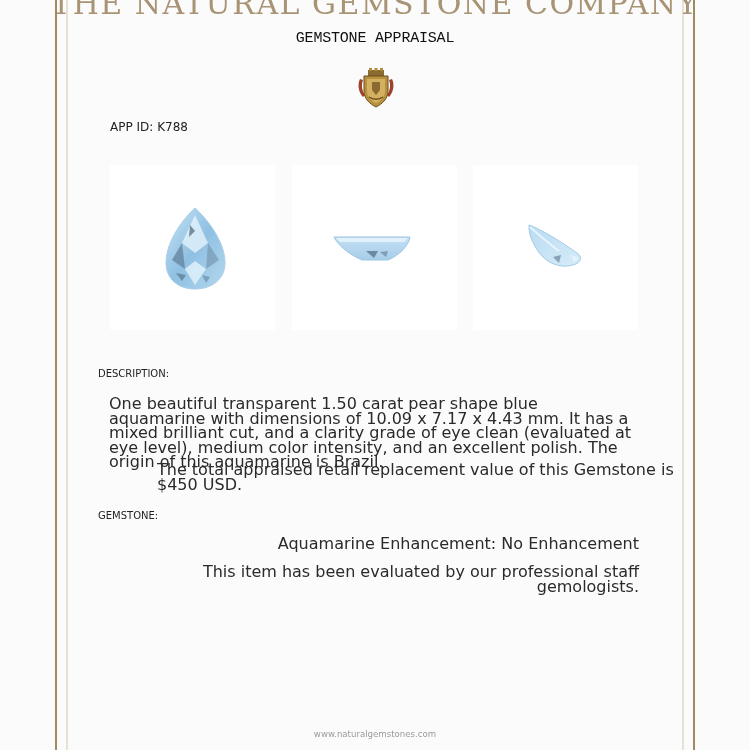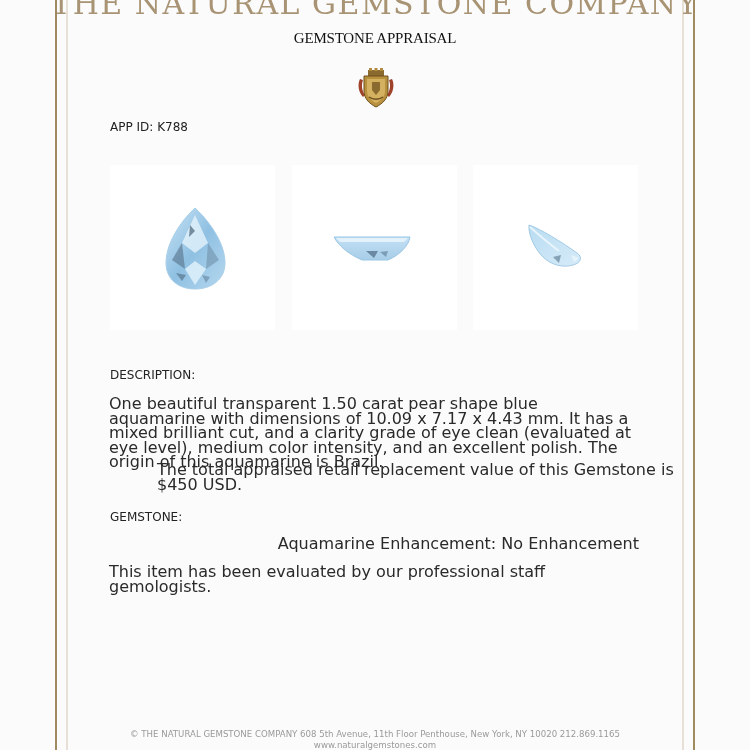--- a/index.html
+++ b/index.html
@@ -36,21 +36,21 @@
     letter-spacing: 1.5px;
     color: #a89474;
     white-space: nowrap;
     line-height: 34px;
   }
   .doc-title {
     position: absolute;
     left: 0; right: 0;
     top: 30px;
     text-align: center;
-    font-family: Liberation Serif, serif;
+    font-family: Liberation Mono, monospace;
     font-size: 15px;
     color: #111;
     letter-spacing: -0.2px;
   }
   .crest {
     position: absolute;
     left: 357px;
     top: 67px;
     width: 38px;
     height: 42px;
@@ -69,22 +69,22 @@
     height: 165px;
     background: #ffffff;
   }
   .photo-box svg { position: absolute; left: 0; top: 0; }
   #photo-1 { left: 110px; }
   #photo-2 { left: 292px; }
   #photo-3 { left: 473px; }
 
   .section-heading {
     position: absolute;
-    left: 110px;
-    font-size: 12px;
+    left: 98px;
+    font-size: 10px;
     color: #222;
   }
   .para {
     position: absolute;
     left: 109px;
     width: 530px;
     font-size: 16px;
     line-height: 14.5px;
     color: #2a2a2a;
   }
@@ -178,18 +178,17 @@
     <path d="M98 90 L106 93 L101 97 Z" fill="#e6f3fb"></path>
   </svg>
 </div>
 
 <div class="section-heading" style="top:368px;">DESCRIPTION:</div>
 <div class="para" style="top:397px;">One beautiful transparent 1.50 carat pear shape blue aquamarine with dimensions of 10.09 x 7.17 x 4.43 mm. It has a mixed brilliant cut, and a clarity grade of eye clean (evaluated at eye level), medium color intensity, and an excellent polish. The origin of this aquamarine is Brazil.</div>
 <div class="para" style="top:463px;margin-left:48px;">The total appraised retail replacement value of this Gemstone is $450 USD.</div>
 
 <div class="section-heading" style="top:510px;">GEMSTONE:</div>
 <div class="para" style="top:537px;text-align:right;">Aquamarine Enhancement: No Enhancement</div>
-<div class="para" style="top:565px;">This item has been evaluated by our professional staff gemologists.</div>
+<div class="para" style="top:565px;text-align:right;">This item has been evaluated by our professional staff gemologists.</div>
 
 <div class="footer">
-  <div>© THE NATURAL GEMSTONE COMPANY  608 5th Avenue, 11th Floor Penthouse, New York, NY  10020   212.869.1165</div>
   <div>www.naturalgemstones.com</div>
 </div>
 
 </body></html>

